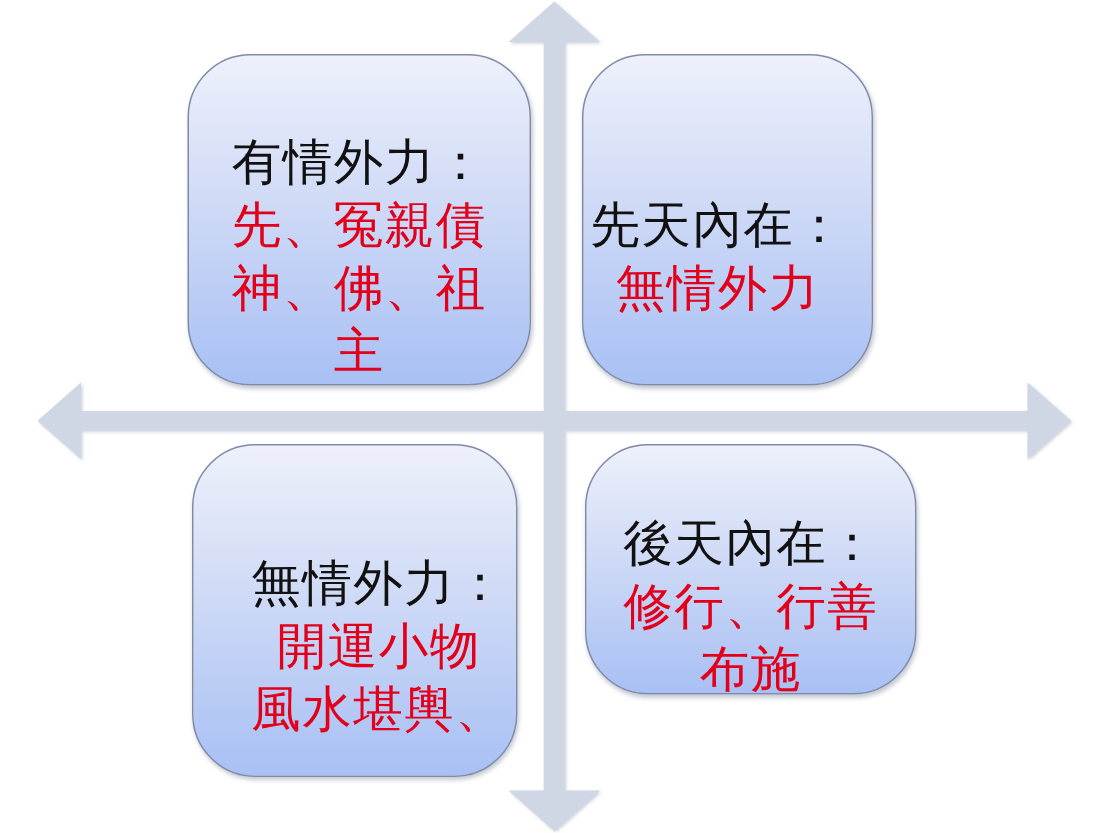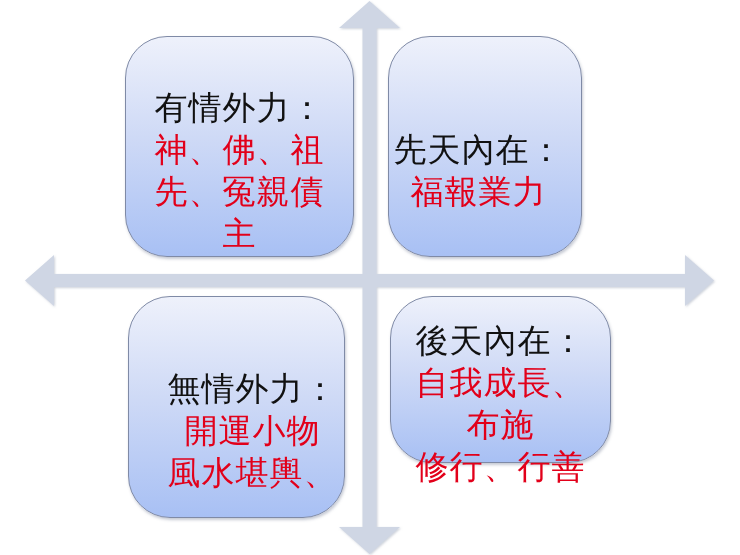--- a/index.html
+++ b/index.html
@@ -68,41 +68,40 @@
 
     <polygon points="369.5,1 400,28 376.5,28 376.5,527 400,527 369.5,554 339,527 362.5,527 362.5,28 339,28"></polygon>
 
     <polygon points="25,280.5 54,255 54,274 685,274 685,255 714,280.5 685,306 685,287 54,287 54,306"></polygon>
   </g>
 </svg>
 
 <div class="box" id="q-tl">
   <div class="txt">
     <span class="title">有情外力：</span>
+    <span class="body">先、冤親債</span>
     <span class="body">神、佛、祖</span>
-    <span class="body">先、冤親債</span>
     <span class="body">主</span>
   </div>
 </div>
 
 <div class="box" id="q-tr">
   <div class="txt">
     <span class="title">先天內在：</span>
-    <span class="body">福報業力</span>
+    <span class="body">無情外力</span>
   </div>
 </div>
 
 <div class="box" id="q-bl">
   <div class="txt">
     <span class="title">無情外力：</span>
     <span class="body">開運小物</span>
     <span class="body">風水堪輿、</span>
   </div>
 </div>
 
 <div class="box" id="q-br">
   <div class="txt">
     <span class="title">後天內在：</span>
-    <span class="body">自我成長、</span>
+    <span class="body">修行、行善</span>
     <span class="body">布施</span>
-    <span class="body">修行、行善</span>
   </div>
 </div>
 
 </body></html>

